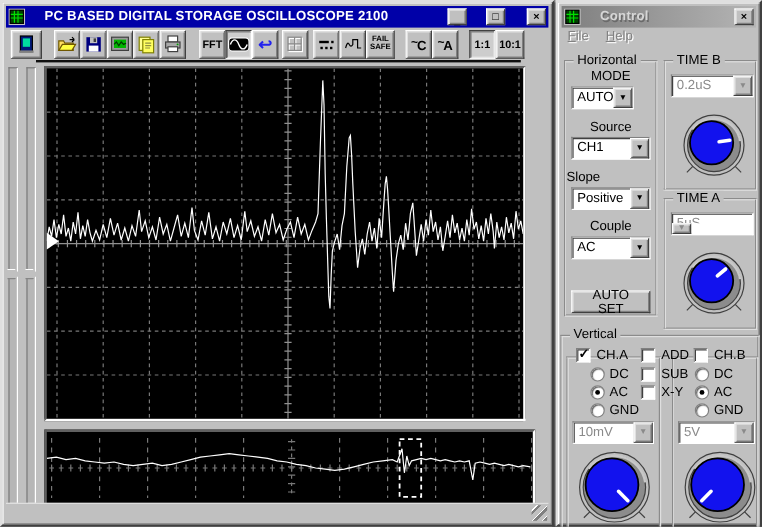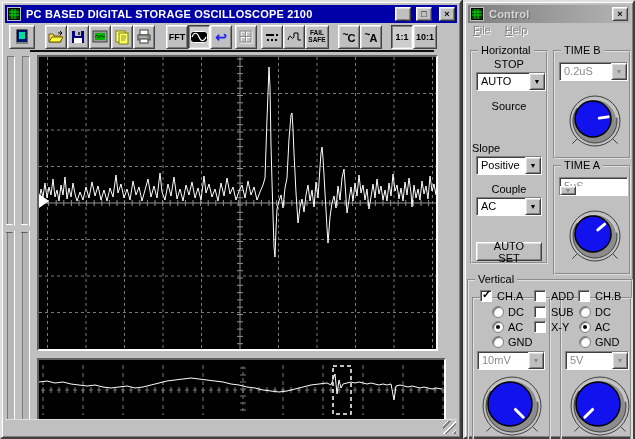--- a/index.html
+++ b/index.html
@@ -2,21 +2,21 @@
 <html><head>
 <meta charset="utf-8">
 <style>
   html,body{margin:0;padding:0;background:#2a2a2a;width:635px;height:439px;overflow:hidden;
     font-family:"Liberation Sans",sans-serif;-webkit-font-smoothing:none;}
   .stage{position:relative;width:635px;height:439px;}
   .win{position:absolute;background:#c0c0c0;border:2px solid;border-color:#dfdfdf #404040 #404040 #dfdfdf;
     box-shadow:inset 1px 1px 0 #ffffff, inset -1px -1px 0 #808080;box-sizing:border-box;}
   
   .titlebar{position:absolute;left:3px;right:3px;top:3px;height:18px;display:flex;align-items:center;
-    padding:0 2px;gap:5px;box-sizing:border-box;}
+    padding:0 2px;gap:16px;box-sizing:border-box;}
   .titlebar.active{background:#0000a8;}
   .titlebar.inactive{background:linear-gradient(90deg,#7f7f7f,#b4b4b4);}
   .title-text{flex:1;color:#fff;font-weight:bold;font-size:11px;white-space:nowrap;overflow:hidden;letter-spacing:.2px;}
   .titlebar.inactive .title-text{color:#d6d6d6;text-shadow:1px 1px 0 #6a6a6a;}
   .appicon{width:14px;height:14px;flex:0 0 14px;}
   .cap-btn{width:16px;height:14px;background:#c0c0c0;border:1px solid;border-color:#fff #404040 #404040 #fff;
     box-shadow:inset 1px 1px 0 #dfdfdf, inset -1px -1px 0 #808080;font-size:9px;font-weight:bold;color:#000;
     display:flex;align-items:center;justify-content:center;line-height:1;box-sizing:border-box;}
   .cap-btn.minimize span{transform:translateY(3px);}
   
@@ -432,28 +432,34 @@
         </span>
     </div>
 
     <div class="menu">
       <span class="menu-item">File</span>
       <span class="menu-item">Help</span>
     </div>
 
     <div class="group" style="left:5px;top:48px;width:78px;height:214px;">
       <span class="group-caption">Horizontal</span>
-      <span class="lbl" style="left:0;right:0;top:6px;text-align:center;">STOP</span>
-      <div class="combo" style="left:4px;top:20px;width:70px;">
+      <span class="lbl" style="left:0;right:0;top:6px;text-align:center;">MODE</span>
+      <div class="combo" style="left:4px;top:20px;width:52px;">
         <span class="combo-field">AUTO</span>
         <span class="combo-arrow">
             <span>▼</span>
           </span>
       </div>
       <span class="lbl" style="left:0;right:0;top:48px;text-align:center;">Source</span>
+      <div class="combo" style="left:4px;top:62px;width:66px;">
+        <span class="combo-field">CH1</span>
+        <span class="combo-arrow">
+            <span>▼</span>
+          </span>
+      </div>
       <span class="lbl" style="left:0;right:0;top:90px;text-align:left;">Slope</span>
       <div class="combo" style="left:4px;top:104px;width:66px;">
         <span class="combo-field">Positive</span>
         <span class="combo-arrow">
             <span>▼</span>
           </span>
       </div>
       <span class="lbl" style="left:0;right:0;top:131px;text-align:center;">Couple</span>
       <div class="combo" style="left:4px;top:145px;width:66px;">
         <span class="combo-field">AC</span>

